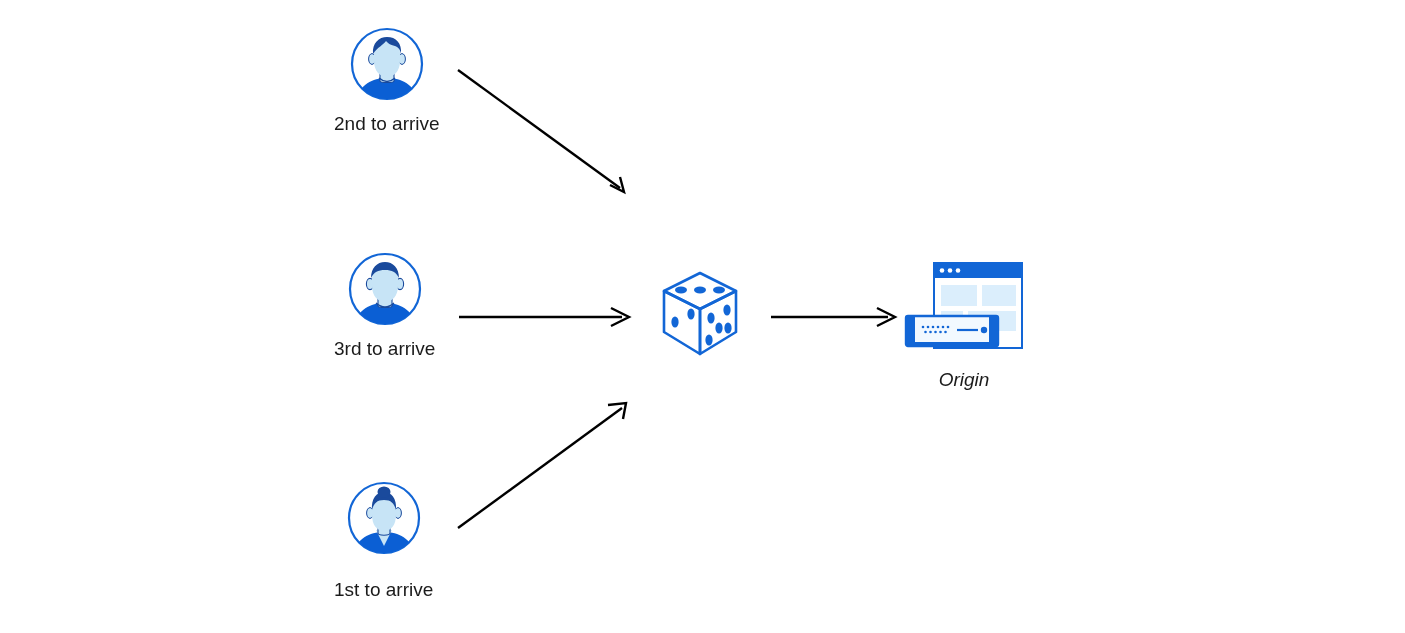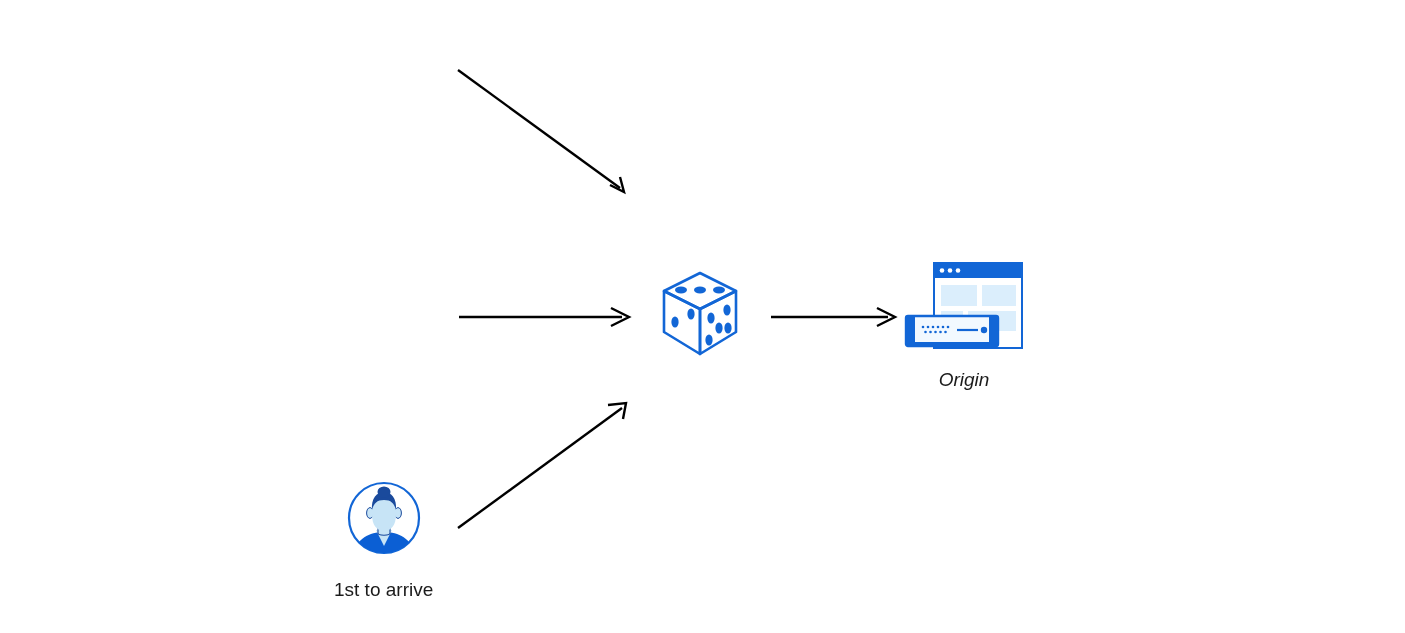--- a/index.html
+++ b/index.html
@@ -68,21 +68,71 @@
       <line x1="458" y1="528" x2="622" y2="408" stroke="#000000" stroke-width="2.4"></line>
       <polyline points="608,405 626,403 623,419" fill="none" stroke="#000000" stroke-width="2.4" stroke-linejoin="miter"></polyline>
     </g>
 
     <g>
       <line x1="771" y1="317" x2="888" y2="317" stroke="#000000" stroke-width="2.4"></line>
       <polyline points="877,308 895,317 877,326" fill="none" stroke="#000000" stroke-width="2.4" stroke-linejoin="miter"></polyline>
     </g>
   </svg>
 
-
+  <div class="node avatar-node" style="left:334px; top:26px;">
+    <div class="avatar-wrap">
+      <svg width="76" height="76" viewBox="0 0 76 76" xmlns="http://www.w3.org/2000/svg">
+        <defs>
+            <clipPath id="clip2">
+              <circle cx="38" cy="38" r="35"></circle>
+            </clipPath>
+          </defs>
+        <circle cx="38" cy="38" r="35" fill="#ffffff" stroke="#1266d6" stroke-width="2.2"></circle>
+        <g clip-path="url(#clip2)">
+
+          <path d="M7 76 C9 60 22 52 38 52 C54 52 67 60 69 76 Z" fill="#0b5fd4"></path>
+
+          <path d="M31 44 h14 v11 c0 2 -14 2 -14 0 z" fill="#c7e4f6" stroke="#1a4a9c" stroke-width="1.1"></path>
+
+          <path d="M30 52 q8 7 16 0" fill="none" stroke="#1a4a9c" stroke-width="1.4"></path>
+
+          <ellipse cx="23" cy="33" rx="3.4" ry="5.4" fill="#c7e4f6" stroke="#1a4a9c" stroke-width="1"></ellipse>
+          <ellipse cx="53" cy="33" rx="3.4" ry="5.4" fill="#c7e4f6" stroke="#1a4a9c" stroke-width="1"></ellipse>
+
+          <path d="M25 27 c0 -9 6 -14 13 -14 c7 0 13 5 13 14 v8 c0 10 -6 16 -13 16 c-7 0 -13 -6 -13 -16 z" fill="#c7e4f6"></path>
+
+          <path d="M24 28 c-1 -11 6 -17 14 -17 c9 0 15 6 14 17 c-1 -5 -3 -7 -6 -8 c-5 -1 -7 -3 -9 -5 c-3 4 -8 6 -13 13 z" fill="#1a4a9c"></path>
+        </g>
+      </svg>
+    </div>
+    <div class="node-label">2nd to arrive</div>
+  </div>
+
+  <div class="node avatar-node" style="left:334px; top:251px;">
+    <div class="avatar-wrap">
+      <svg width="76" height="76" viewBox="0 0 76 76" xmlns="http://www.w3.org/2000/svg">
+        <defs>
+            <clipPath id="clip3">
+              <circle cx="38" cy="38" r="35"></circle>
+            </clipPath>
+          </defs>
+        <circle cx="38" cy="38" r="35" fill="#ffffff" stroke="#1266d6" stroke-width="2.2"></circle>
+        <g clip-path="url(#clip3)">
+          <path d="M7 76 C9 60 22 52 38 52 C54 52 67 60 69 76 Z" fill="#0b5fd4"></path>
+          <path d="M31 44 h14 v11 c0 2 -14 2 -14 0 z" fill="#c7e4f6" stroke="#1a4a9c" stroke-width="1.1"></path>
+          <path d="M29 52 q9 8 18 0" fill="none" stroke="#1a4a9c" stroke-width="1.4"></path>
+          <ellipse cx="23" cy="33" rx="3.6" ry="5.6" fill="#c7e4f6" stroke="#1a4a9c" stroke-width="1.1"></ellipse>
+          <ellipse cx="53" cy="33" rx="3.6" ry="5.6" fill="#c7e4f6" stroke="#1a4a9c" stroke-width="1.1"></ellipse>
+          <path d="M25 27 c0 -9 6 -14 13 -14 c7 0 13 5 13 14 v8 c0 10 -6 16 -13 16 c-7 0 -13 -6 -13 -16 z" fill="#c7e4f6"></path>
+          <path d="M24 27 c0 -10 6 -16 14 -16 c8 0 14 6 14 16 c-3 -6 -7 -8 -14 -8 c-7 0 -11 2 -14 8 z" fill="#1a4a9c"></path>
+        </g>
+      </svg>
+    </div>
+    <div class="node-label">3rd to arrive</div>
+  </div>
 
   <div class="node avatar-node" style="left:334px; top:480px;gap:12px;">
     <div class="avatar-wrap">
       <svg width="76" height="76" viewBox="0 0 76 76" xmlns="http://www.w3.org/2000/svg">
         <defs>
             <clipPath id="clip1">
               <circle cx="38" cy="38" r="35"></circle>
             </clipPath>
           </defs>
         <circle cx="38" cy="38" r="35" fill="#ffffff" stroke="#1266d6" stroke-width="2.2"></circle>

